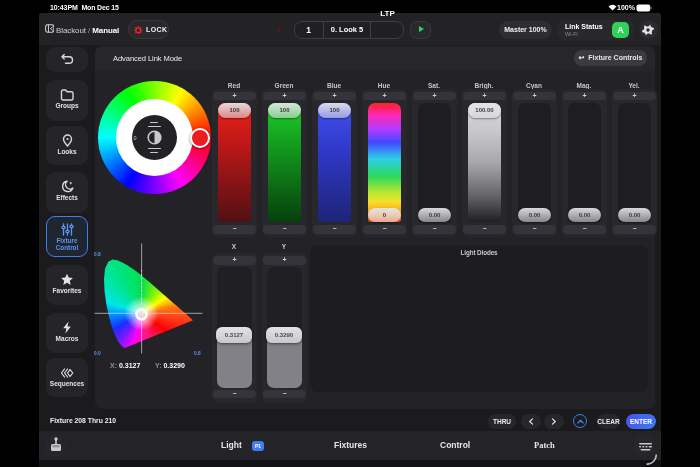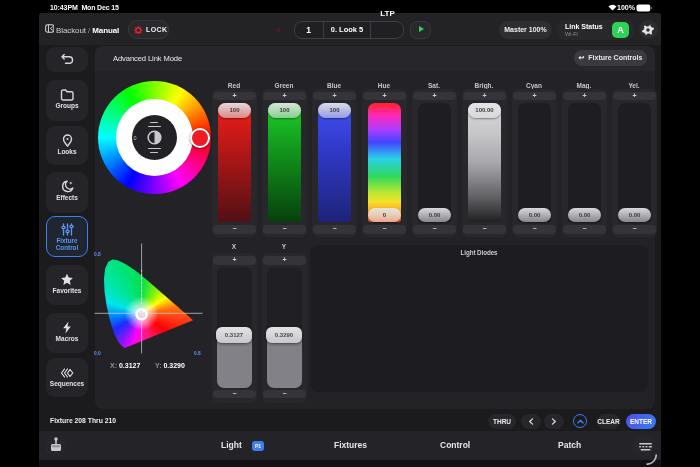--- a/index.html
+++ b/index.html
@@ -275,21 +275,21 @@
     <svg class="abs" style="left:50px;top:437px" width="12" height="15" viewBox="0 0 12 15">
       <circle cx="6" cy="2" r="1.7" fill="#c9c9cd"></circle>
       <rect x="5.2" y="3" width="1.6" height="5" fill="#c9c9cd"></rect>
       <path d="M1 8.6 a1.6 1.6 0 0 1 1.6-1.6 h6.8 a1.6 1.6 0 0 1 1.6 1.6 v3.8 a1.6 1.6 0 0 1-1.6 1.6 h-6.8 a1.6 1.6 0 0 1-1.6-1.6 z" fill="#c9c9cd"></path>
       <rect x="2.2" y="8.2" width="7.6" height="2" rx="0.5" fill="#8e8e93"></rect>
     </svg>
 <div class="tabt" style="left:221px;top:431px;">Light</div>
 <div class="abs" style="left:252px;top:440.5px;width:12px;height:10px;background:#3f7ef0;border-radius:3px;color:#fff;font-size:5px;font-weight:bold;text-align:center;line-height:10px;">P1</div>
 <div class="tabt" style="left:334px;top:431px;">Fixtures</div>
 <div class="tabt" style="left:440px;top:431px;">Control</div>
-<div class="tabt" style="left:558px;top:431px;">Patch</div>
+<div class="tabt" style="left:534px;top:431px;font-family:Liberation Serif, serif;">Patch</div>
 <div class="abs" style="left:633px;top:435px;width:22px;height:22px;background:#27272b;border-radius:50%;"></div>
 <svg class="abs" style="left:638.5px;top:442.5px" width="13" height="9" viewBox="0 0 13 9">
       <g fill="#c9c9cd">
         <rect x="0" y="0" width="13" height="1.6" rx="0.8"></rect>
         <rect x="0" y="3" width="2.2" height="1.6" rx="0.8"></rect>
         <rect x="3.2" y="3" width="2.2" height="1.6" rx="0.8"></rect>
         <rect x="6.4" y="3" width="2.2" height="1.6" rx="0.8"></rect>
         <rect x="9.6" y="3" width="3.4" height="1.6" rx="0.8"></rect>
         <rect x="1.5" y="6" width="10" height="1.6" rx="0.8"></rect>
       </g>

